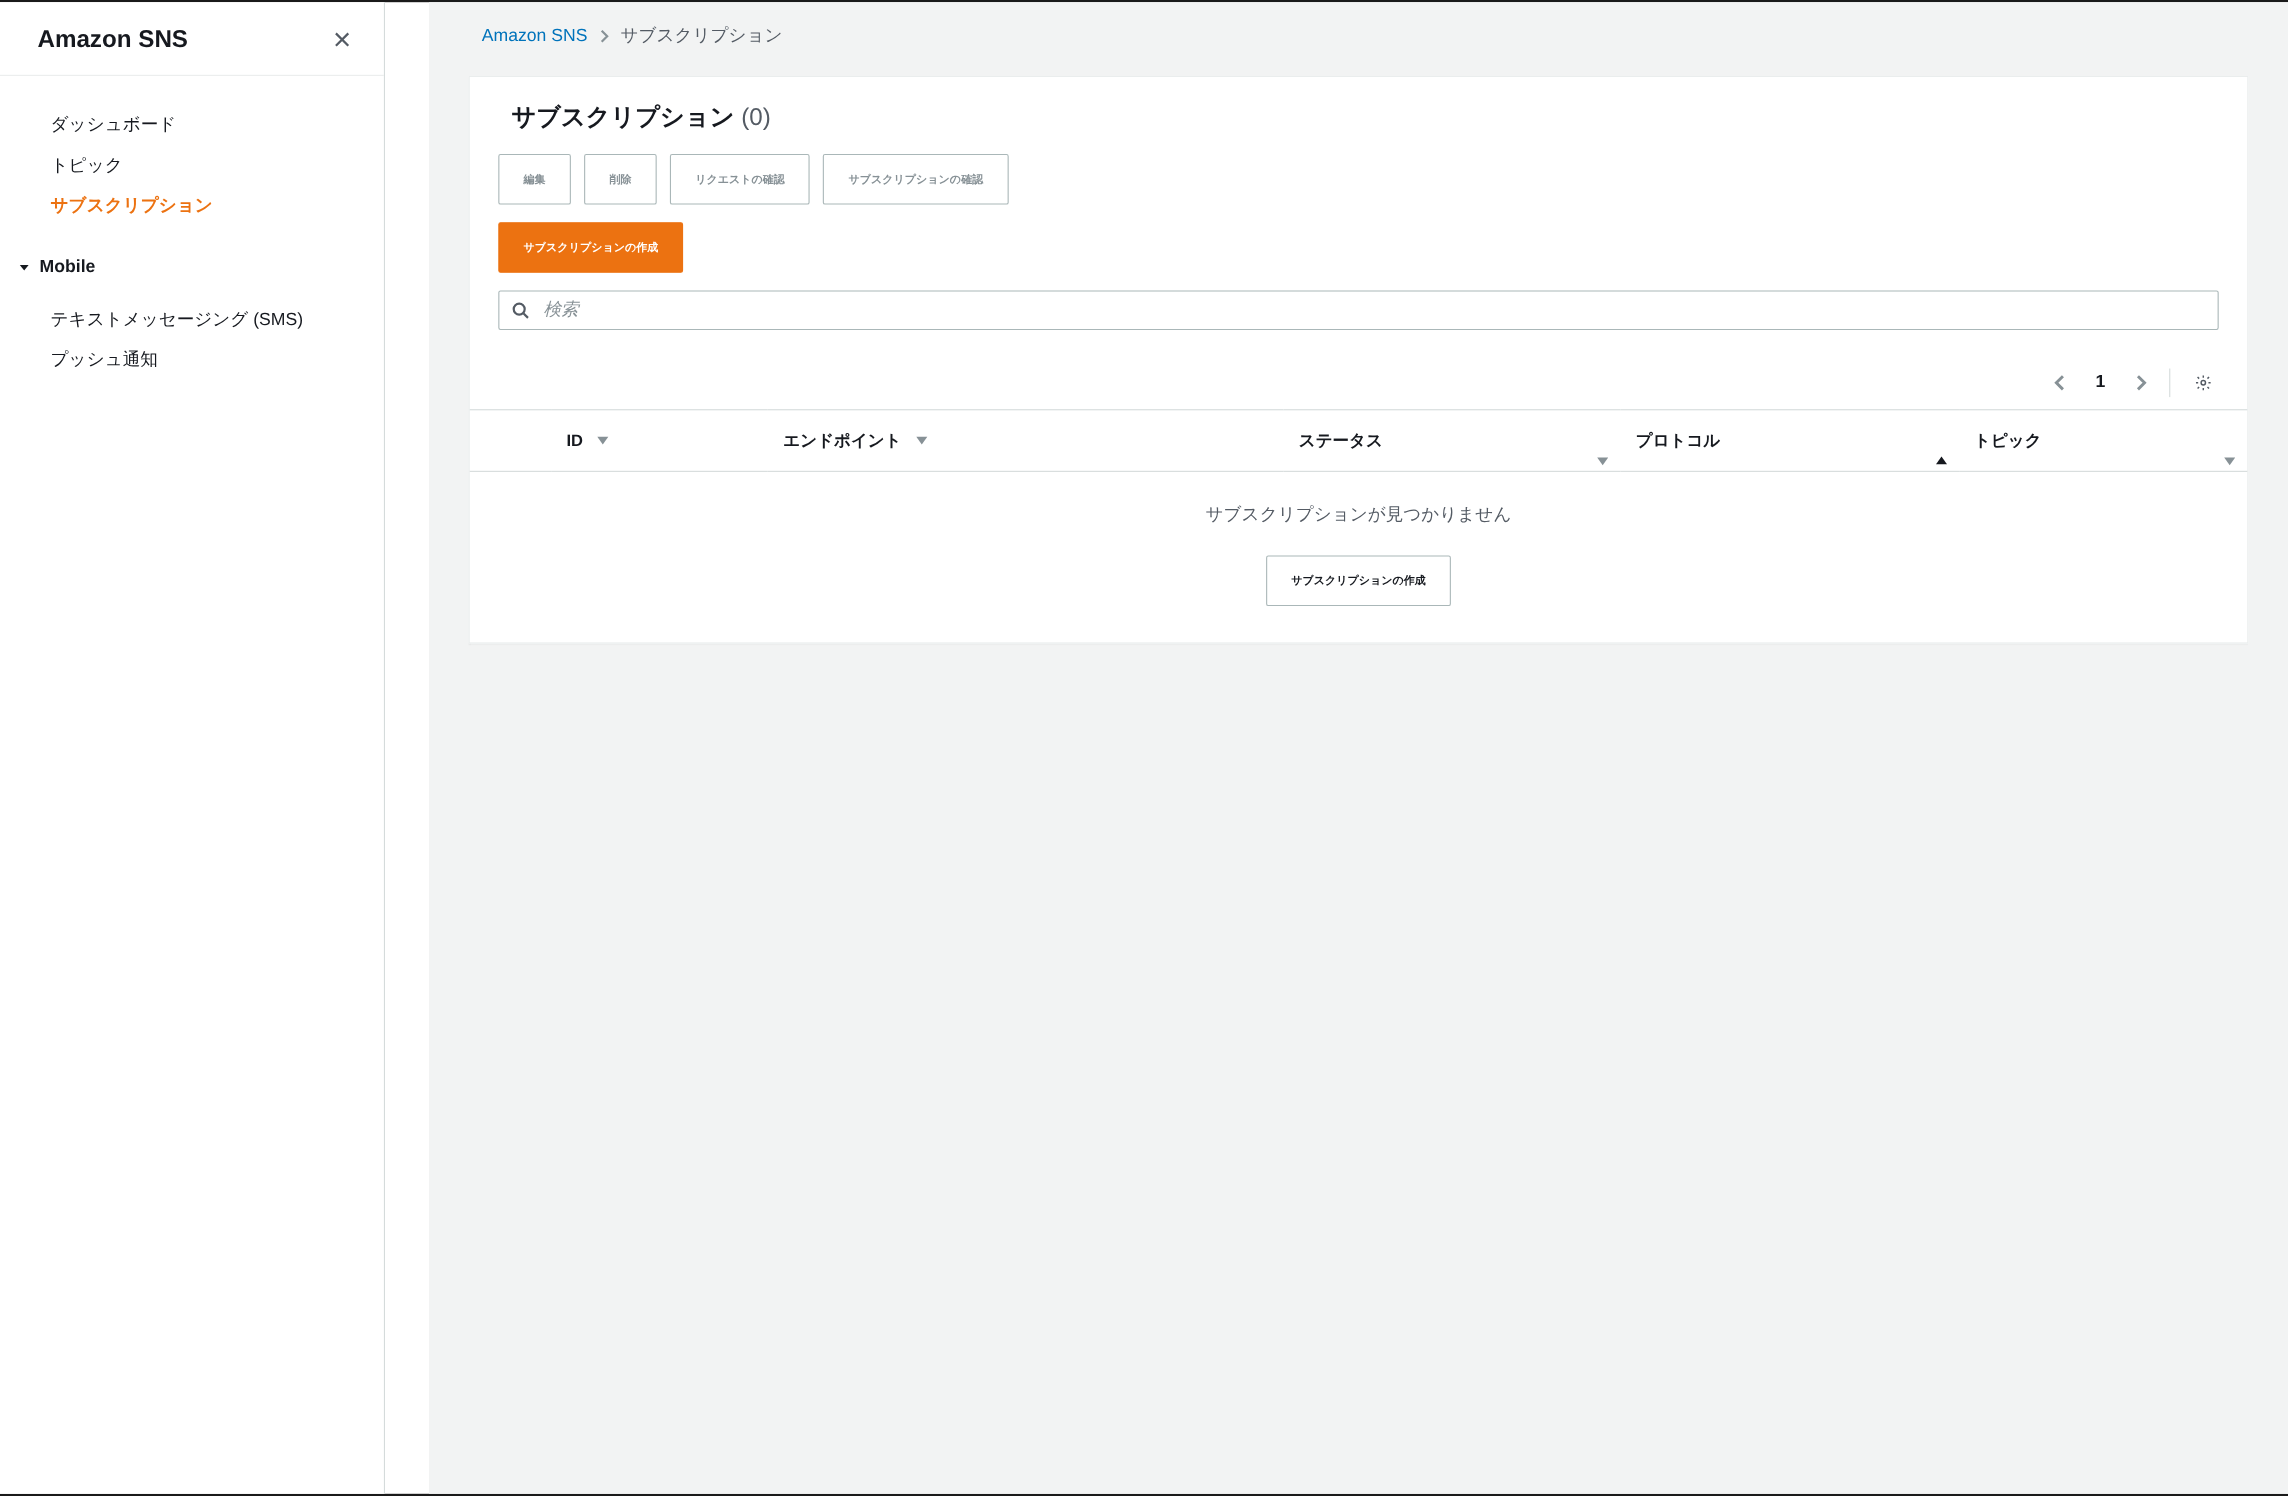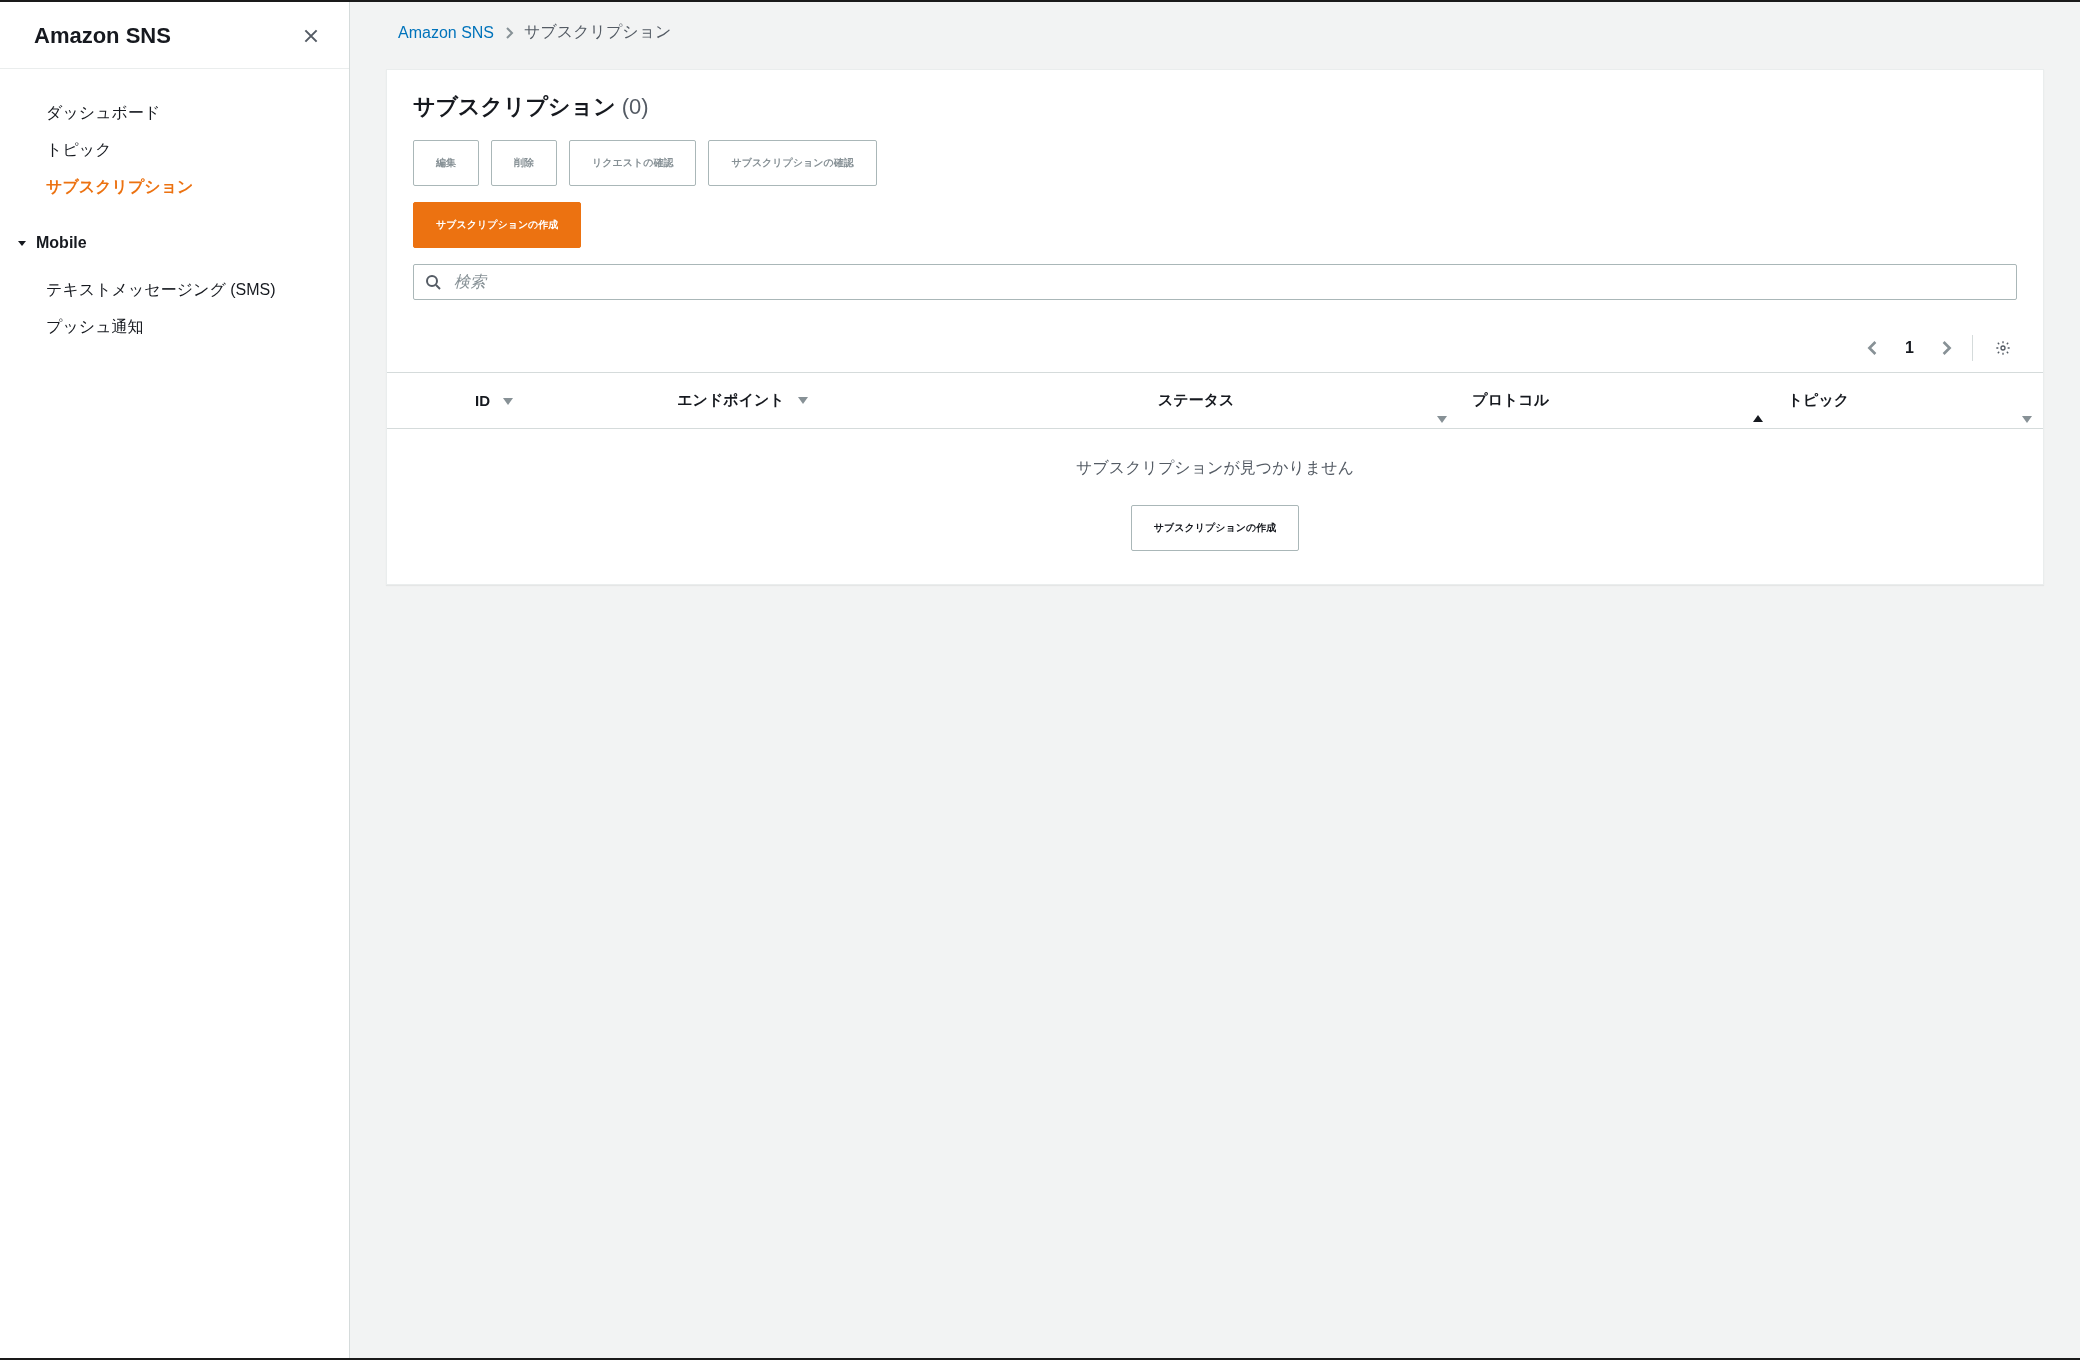--- a/index.html
+++ b/index.html
@@ -20,20 +20,21 @@
     color:var(--text);
     background:#fff;
     -webkit-font-smoothing:antialiased;
   }
   .app{
     display:flex;
     width:100%;height:100%;
     box-sizing:border-box;
     border-top:2px solid var(--hairline);
     border-bottom:2px solid var(--hairline);
+    gap:40px;
   }
 
   
   .sidebar{
     width:350px;
     flex:0 0 350px;
     background:#fff;
     border-right:1px solid var(--border);
     box-sizing:border-box;
   }
@@ -76,21 +77,21 @@
   .card{
     margin:14px 36px 40px 36px;
     background:var(--panel);
     border:1px solid #eaeded;
     box-shadow:0 1px 1px rgba(0,0,0,.05);
   }
 
   .card-head{
     padding:22px 26px 20px 26px;
   }
-  .card-title{font-size:22px;font-weight:700;margin:0 0 18px 0;}
+  .card-title{font-size:22px;font-weight:700;margin:0 0 18px 12px;}
   .card-title .count{color:var(--text-muted);font-weight:400;}
 
   .btn-row{display:flex;flex-wrap:wrap;gap:12px;margin-bottom:16px;}
   .btn{
     height:46px;padding:0 22px;
     font-size:10px;font-weight:700;
     border:1px solid var(--border-strong);background:#fff;color:var(--text);
     border-radius:2px;cursor:pointer;
     display:inline-flex;align-items:center;justify-content:center;
   }

